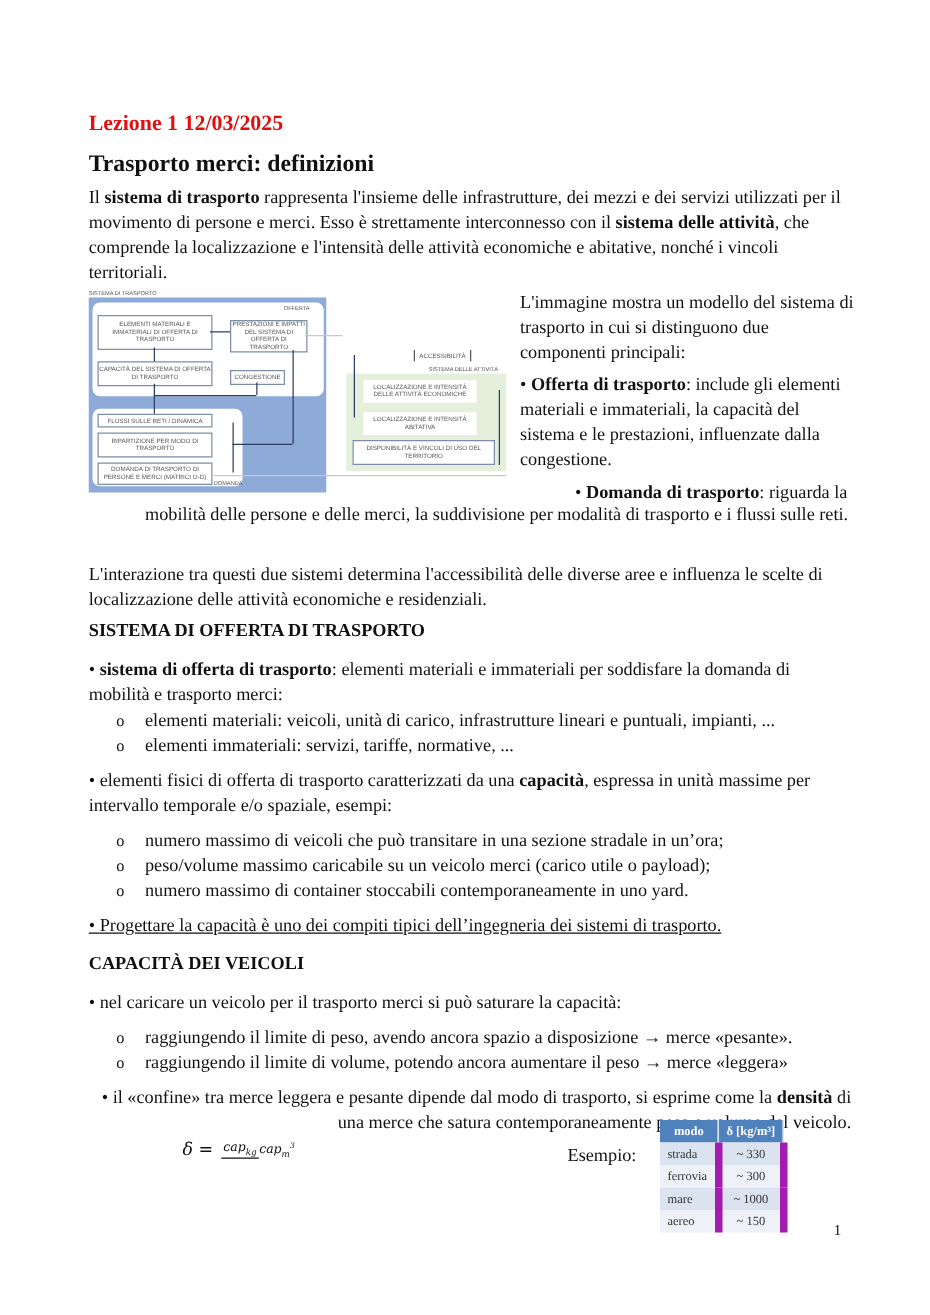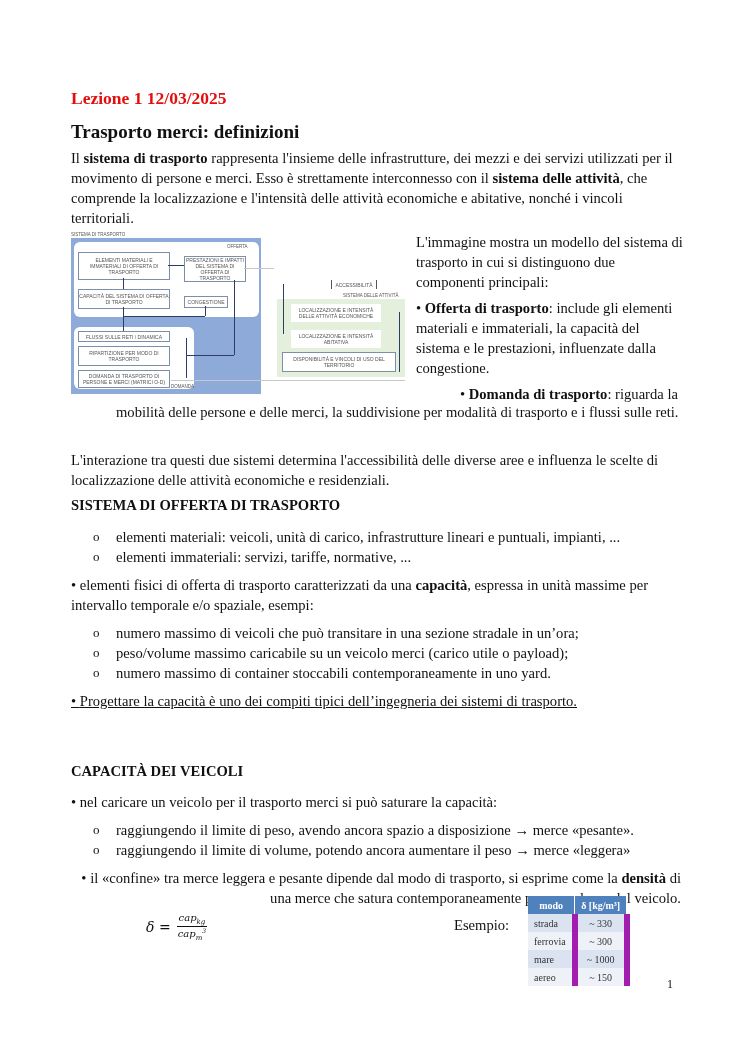--- a/index.html
+++ b/index.html
@@ -33,21 +33,21 @@
     .dtable { left: 528px; top: 896px; border-collapse: collapse; font-size: 10px; font-family: "Liberation Serif", serif; }
     .dtable th { background: #4f81bd; color: #fff; font-weight: bold; padding: 1px 6px; height: 16px; border-right: 1px solid #fff; }
     .dtable td { padding: 1px 6px; height: 16px; color: #333; border-right: 6px solid #a21caf; }
     .dtable tr:nth-child(odd) td { background: #dbe3f0; }
     .dtable tr:nth-child(even) td { background: #eef2f8; }
     .dtable td.v { text-align: center; }
 
     .watermark { left: 545px; top: 725px; transform: rotate(-90deg); transform-origin: center center;
                  font-family: "Liberation Sans", sans-serif; font-style: italic; font-size: 24px; color: #d6d6d6; white-space: nowrap; width: 420px; text-align: center; }
     .formula { left: 146px; top: 912px; font-family: "DejaVu Serif", serif; font-style: italic; font-size: 14px; display: flex; align-items: center; }
-    .frac { display: inline-flex; flex-direction: column; align-items: center; margin-left: 6px; font-size: 10px; justify-content: center; }
+    .frac { display: inline-flex; flex-direction: row; align-items: center; margin-left: 6px; font-size: 10px; justify-content: center; }
     .frac .num { border-bottom: 1px solid #111; padding: 0 2px; }
     .frac sub { font-size: 7px; }
     .frac sup { font-size: 6px; }
   </style>
 </head>
 <body>
 
 <div class="abs title">Lezione 1 12/03/2025</div>
 <div class="abs subtitle">Trasporto merci: definizioni</div>
 
@@ -97,20 +97,21 @@
   <div style="margin-top:6px;">• <b>Offerta di trasporto</b><span>: include gli elementi materiali e immateriali, la capacità del sistema e le prestazioni, influenzate dalla congestione.</span></div>
   <div style="margin-top:6px;margin-left:44px;">• <b>Domanda di trasporto</b><span>: riguarda la</span></div>
 </div>
 <div class="abs" style="left:116px;top:402px;width:570px;line-height:20px;">mobilità delle persone e delle merci, la suddivisione per modalità di trasporto e i flussi sulle reti.</div>
 
 <div class="abs para" style="top:450px;">L'interazione tra questi due sistemi determina l'accessibilità delle diverse aree e influenza le scelte di localizzazione delle attività economiche e residenziali.</div>
 
 <div class="abs sec" style="top:497px;">SISTEMA DI OFFERTA DI TRASPORTO</div>
 
 <div class="abs para" style="top:526px;">
+  <div>• <b>sistema di offerta di trasporto</b><span>: elementi materiali e immateriali per soddisfare la domanda di mobilità e trasporto merci:</span></div>
   <ul class="circ" style="margin-top:1px;">
     <li>elementi materiali: veicoli, unità di carico, infrastrutture lineari e puntuali, impianti, ...</li>
     <li>elementi immateriali: servizi, tariffe, normative, ...</li>
   </ul>
   <div style="margin-top:8px;">• <span>elementi fisici di offerta di trasporto caratterizzati da una </span><b>capacità</b><span>, espressa in unità massime per intervallo temporale e/o spaziale, esempi:</span></div>
   <ul class="circ" style="margin-top:8px;">
     <li>numero massimo di veicoli che può transitare in una sezione stradale in un’ora;</li>
     <li>peso/volume massimo caricabile su un veicolo merci (carico utile o payload);</li>
     <li>numero massimo di container stoccabili contemporaneamente in uno yard.</li>
   </ul>

